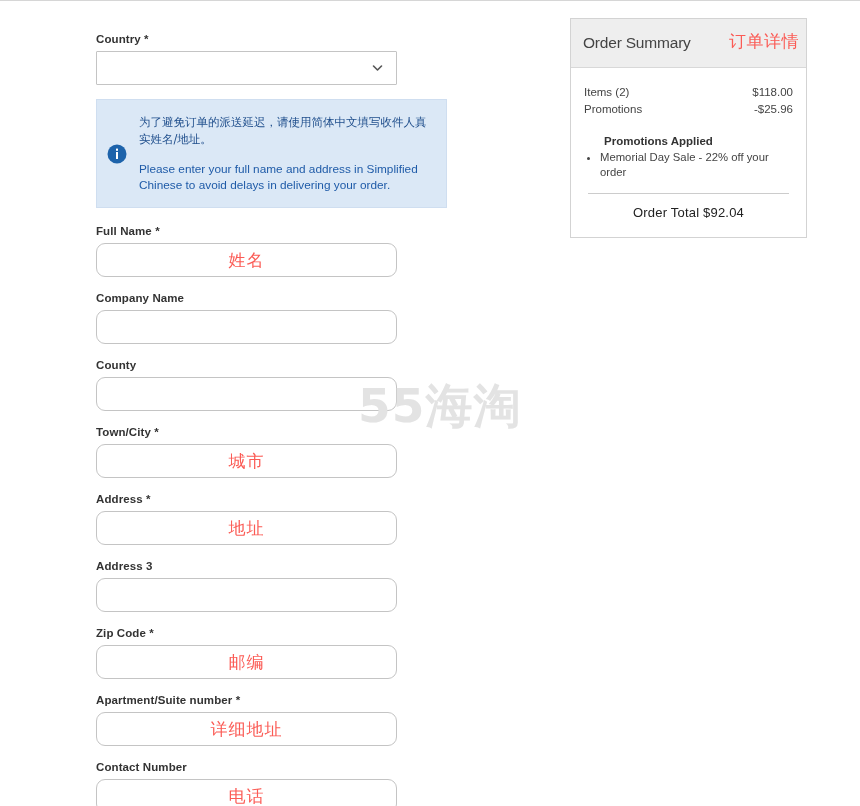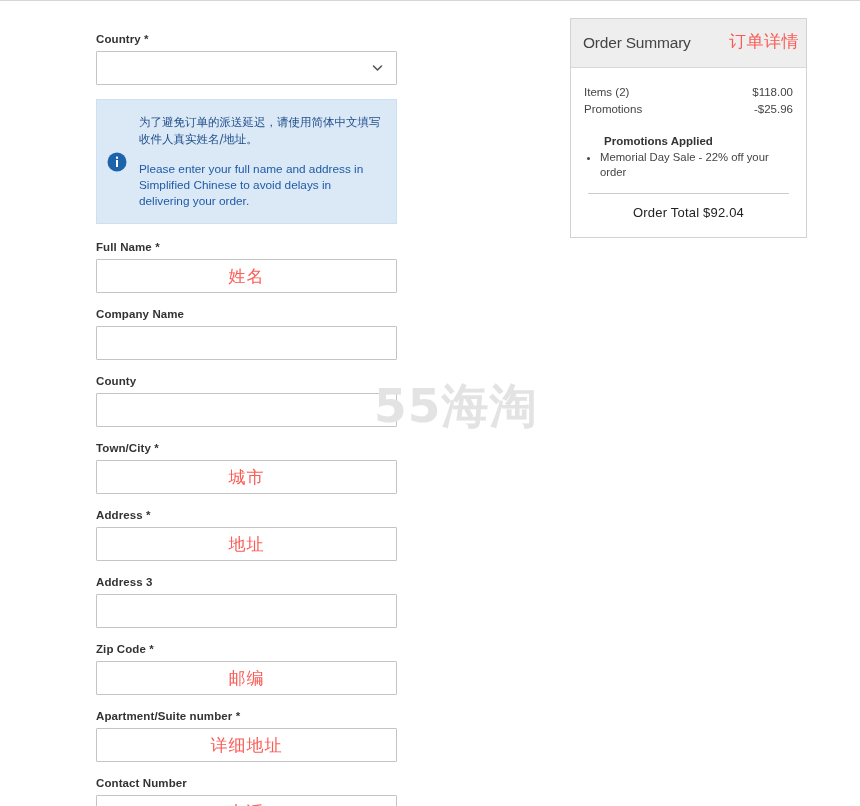--- a/index.html
+++ b/index.html
@@ -14,21 +14,21 @@
     color: #333333;
     position: relative;
     overflow: hidden;
     border-top: 1px solid #d6d6d6;
     box-sizing: border-box;
   }
 
   
   .watermark {
     position: absolute;
-    left: 374px;
+    left: 358px;
     top: 374px;
     font-size: 47px;
     font-weight: bold;
     color: #e3e3e3;
     letter-spacing: 1px;
     user-select: none;
     white-space: nowrap;
     z-index: 5;
     font-family: "DejaVu Sans", sans-serif;
   }
@@ -51,21 +51,21 @@
     letter-spacing: 0.1px;
   }
 
   .input-box {
     width: 301px;
     height: 34px;
     border: 1px solid #c4c4c4;
     background: #ffffff;
     box-sizing: border-box;
     position: relative;
-    border-radius: 1px;
+    border-radius: 9px;
     padding-left: 35px;
   }
 
   .field-group {
     margin-bottom: 14px;
   }
 
   
   .select-box {
     width: 301px;
@@ -99,21 +99,21 @@
     justify-content: center;
     color: #fb5b55;
     font-size: 17px;
     font-family: "DejaVu Sans", sans-serif;
     letter-spacing: 1px;
     pointer-events: none;
   }
 
   
   .notice {
-    width: 301px;
+    width: 351px;
     background: #dbe8f6;
     border: 1px solid #cfdef0;
     box-sizing: border-box;
     padding: 14px 14px 14px 10px;
     display: flex;
     align-items: center;
     margin: 14px 0 16px 0;
     min-height: 100px;
   }
   .notice-icon {

